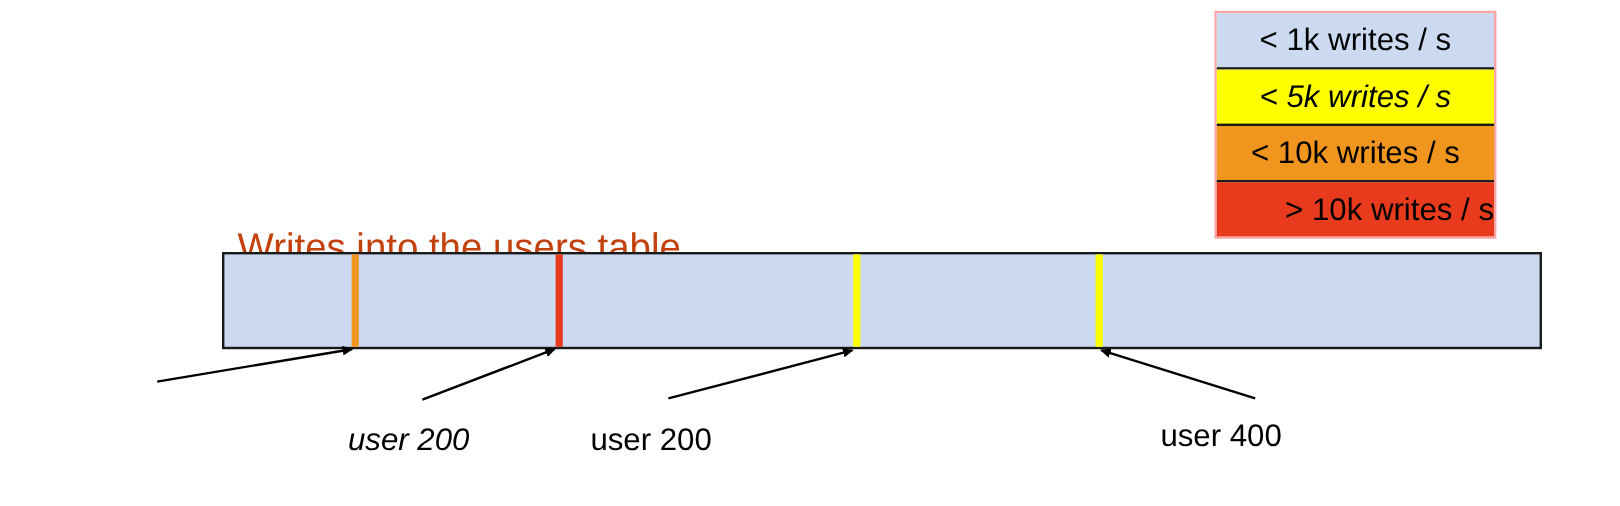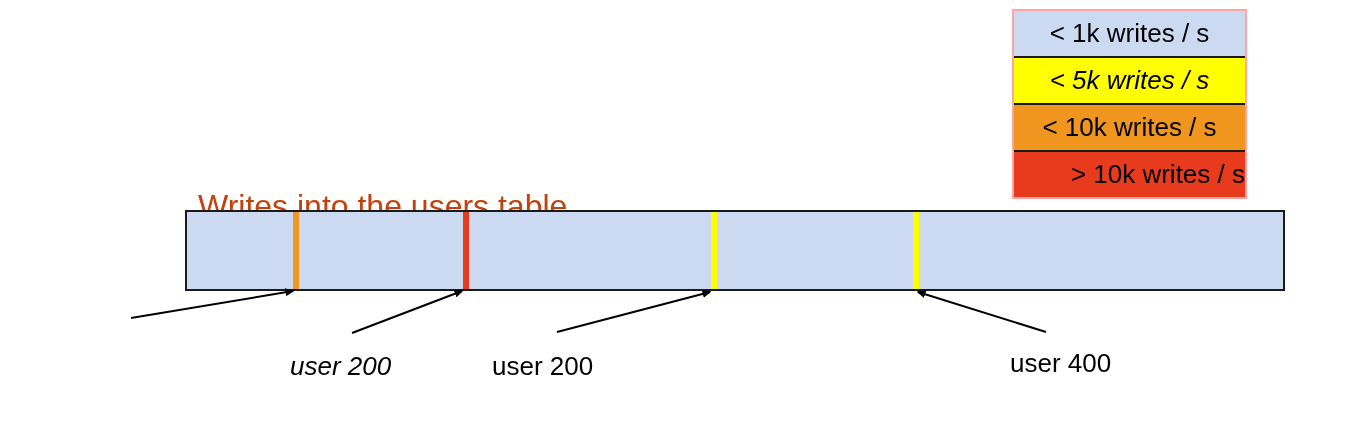--- a/index.html
+++ b/index.html
@@ -62,21 +62,21 @@
   .user-label {
     position: absolute;
     font-size: 26px;
     line-height: 30px;
     color: #000000;
     white-space: nowrap;
   }
   #label-user-100 { left: 52px;  top: 335px; }
   #label-user-200 { left: 290px; top: 351px; font-style: italic; }
   #label-user-300 { left: 492px; top: 351px; }
-  #label-user-400 { left: 967px; top: 348px; margin-left: 43px; }
+  #label-user-400 { left: 967px; top: 348px; }
   .arrows-overlay {
     position: absolute;
     left: 0;
     top: 0;
     width: 1350px;
     height: 422px;
     pointer-events: none;
   }
 </style>
 </head>

